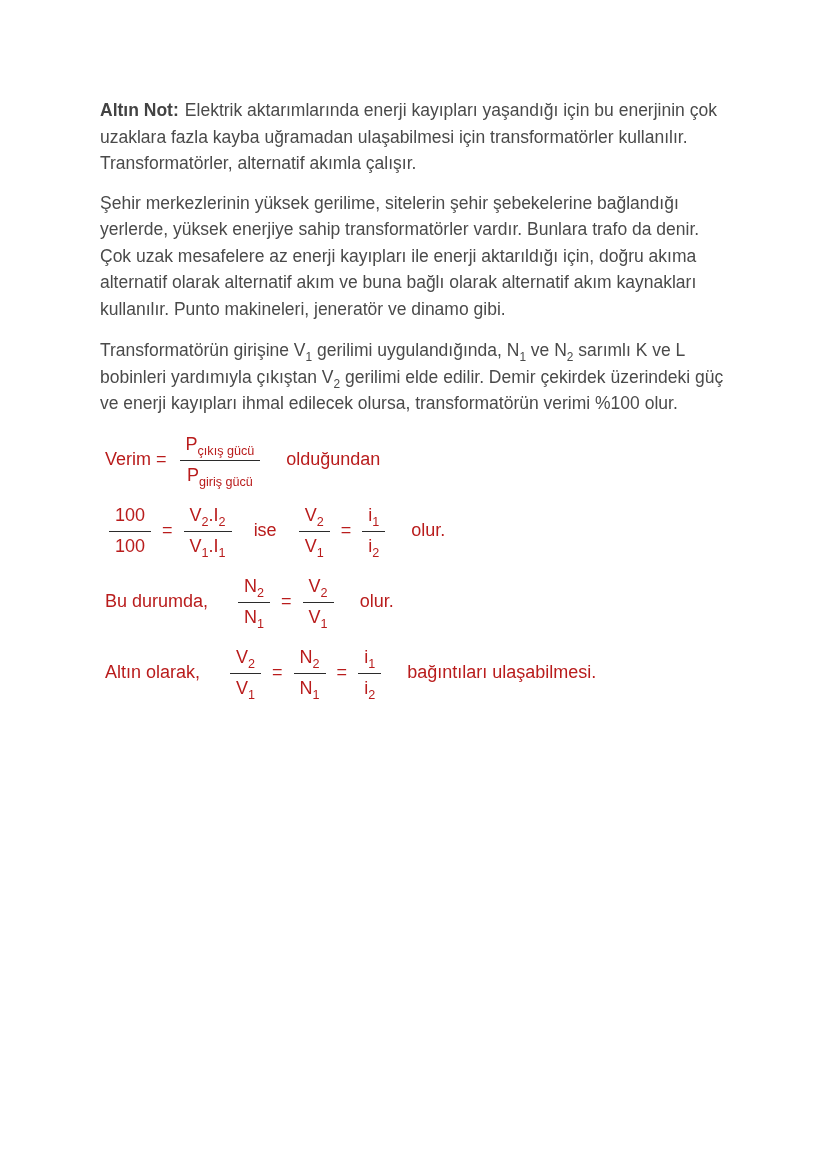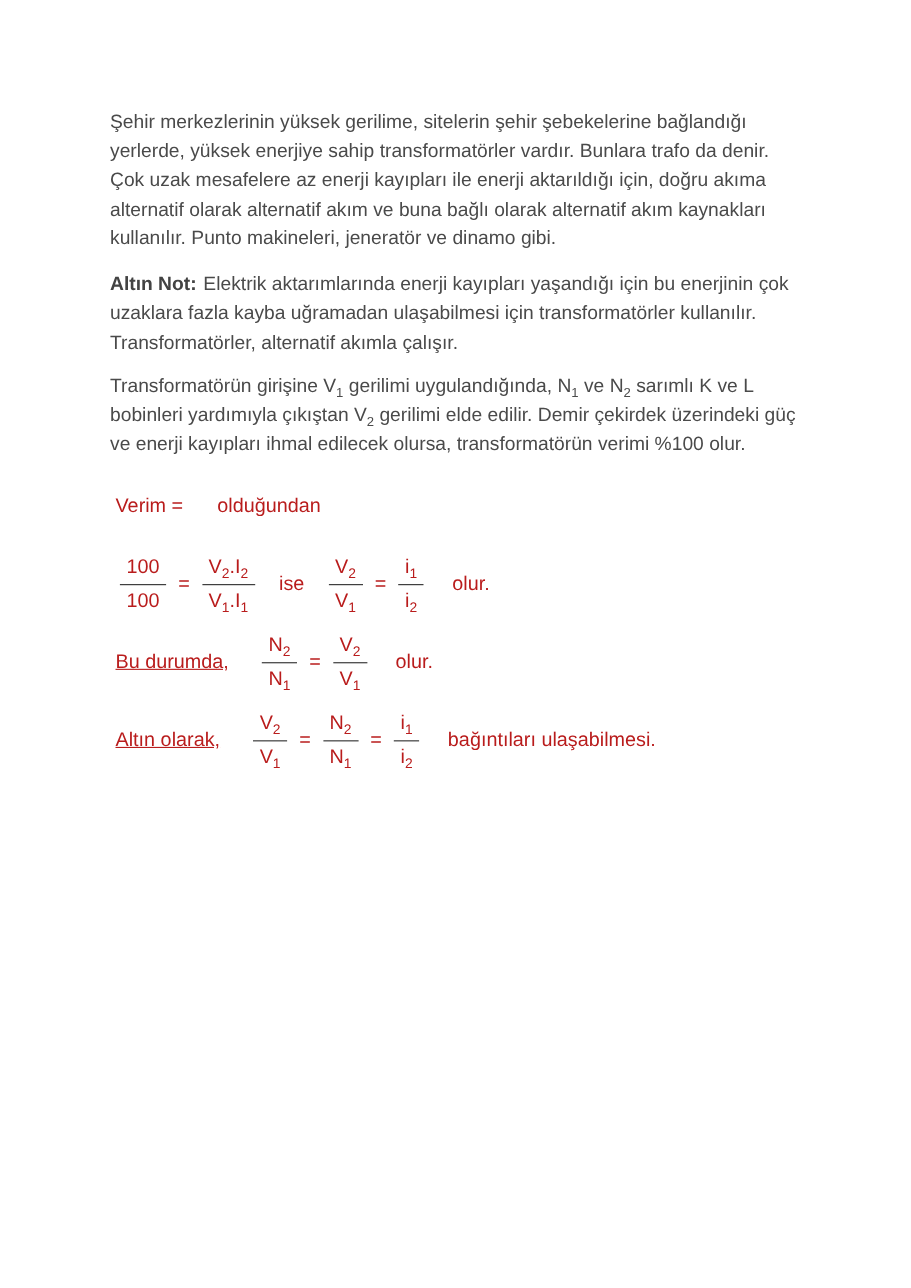--- a/index.html
+++ b/index.html
@@ -61,42 +61,46 @@
     margin: 0 4px;
   }
   .frac .num {
     padding: 2px 6px 5px 6px;
     border-bottom: 1.7px solid #2b2b2b;
   }
   .frac .den {
     padding: 4px 6px 2px 6px;
   }
   .lhs    { margin-right: 9px; }
-  .lhs-wide { margin-right: 26px; text-decoration: underline; }
+  .lhs-wide { margin-right: 26px; }
   .eq     { margin: 0 7px; }
   .conn   { margin: 16px 18px; }
   .rhs    { margin-left: 22px; }
 </style>
 </head>
 <body>
 
 <div class="page">
 
-  <p class="para">Şehir merkezlerinin yüksek gerilime, sitelerin şehir şebekelerine bağlandığı yerlerde, yüksek enerjiye sahip transformatörler vardır. Bunlara trafo da denir. Çok uzak mesafelere az enerji kayıpları ile enerji aktarıldığı için, doğru akıma alternatif olarak alternatif akım ve buna bağlı olarak alternatif akım kaynakları kullanılır. Punto makineleri, jeneratör ve dinamo gibi.</p>
-
   <p class="para note">
     <span class="note-label">Altın Not:</span><span>Elektrik aktarımlarında enerji kayıpları yaşandığı için bu enerjinin çok uzaklara fazla kayba uğramadan ulaşabilmesi için transformatörler kullanılır. Transformatörler, alternatif akımla çalışır.</span>
   </p>
+
+  <p class="para">Şehir merkezlerinin yüksek gerilime, sitelerin şehir şebekelerine bağlandığı yerlerde, yüksek enerjiye sahip transformatörler vardır. Bunlara trafo da denir. Çok uzak mesafelere az enerji kayıpları ile enerji aktarıldığı için, doğru akıma alternatif olarak alternatif akım ve buna bağlı olarak alternatif akım kaynakları kullanılır. Punto makineleri, jeneratör ve dinamo gibi.</p>
 
   <p class="para p3">Transformatörün girişine V<sub>1</sub> gerilimi uygulandığında, N<sub>1</sub> ve N<sub>2</sub> sarımlı K ve L bobinleri yardımıyla çıkıştan V<sub>2</sub> gerilimi elde edilir. Demir çekirdek üzerindeki güç ve enerji kayıpları ihmal edilecek olursa, transformatörün verimi %100 olur.</p>
 
   <div class="formulas">
 
     <div class="formula-row">
       <span class="lhs">Verim =</span>
+      <span class="frac">
+        <span class="num">P<sub>çıkış gücü</sub></span>
+        <span class="den">P<sub>giriş gücü</sub></span>
+      </span>
       <span class="rhs">olduğundan</span>
     </div>
 
     <div class="formula-row">
       <span class="frac">
         <span class="num">100</span>
         <span class="den">100</span>
       </span>
       <span class="eq">=</span>
       <span class="frac">

